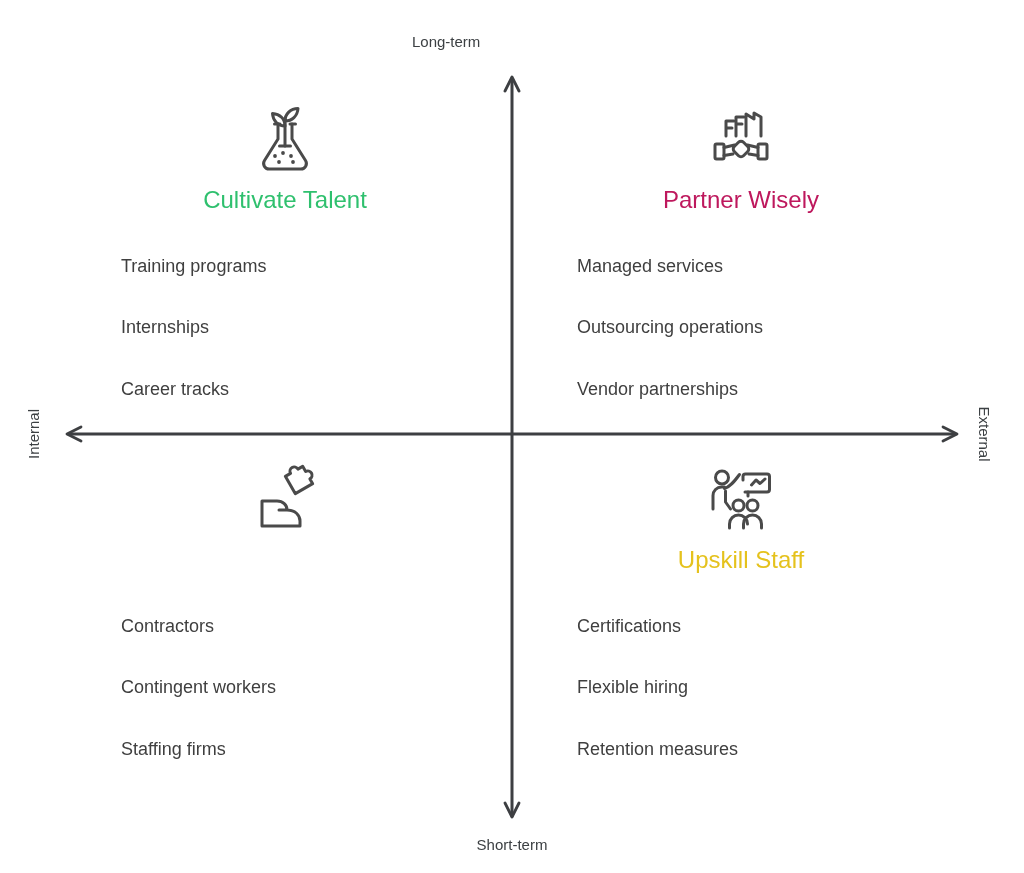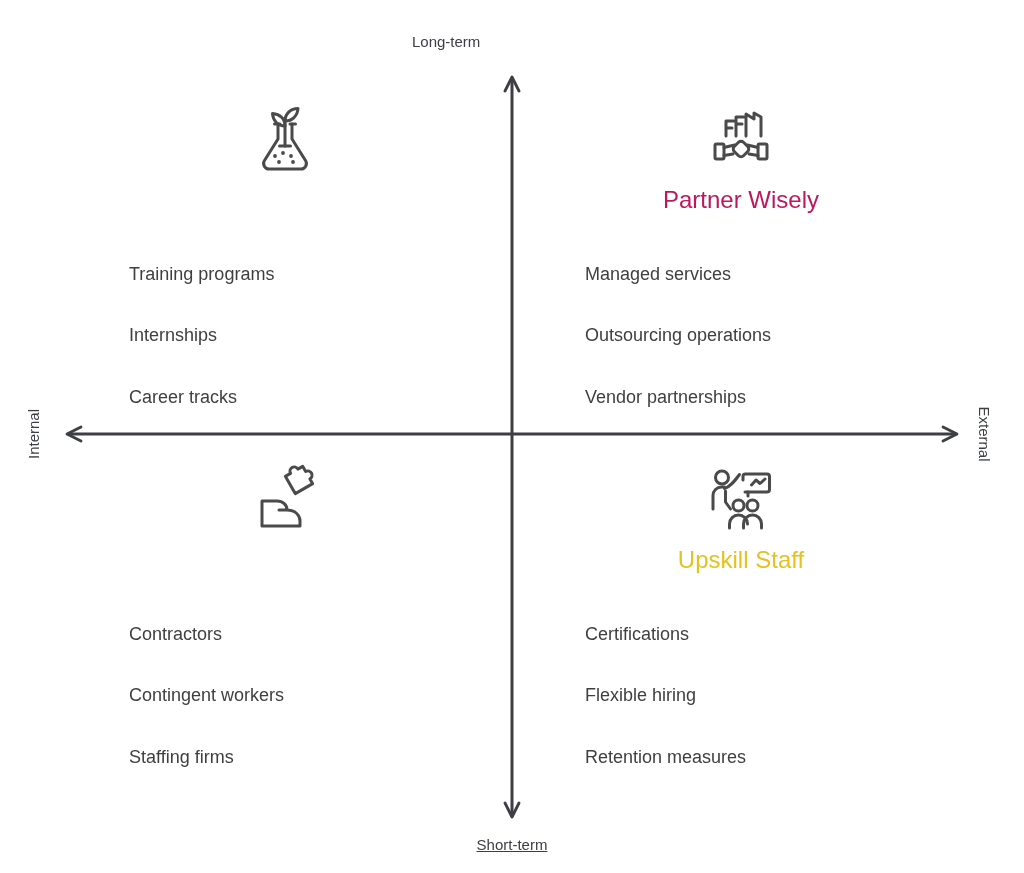--- a/index.html
+++ b/index.html
@@ -12,21 +12,21 @@
 
   
   .axes-svg{position:absolute;left:0;top:0;pointer-events:none;}
   .axes-svg .axis-line{stroke:currentColor;stroke-width:3;stroke-linecap:round;}
   .axes-svg .axis-head{stroke:currentColor;stroke-width:2.8;fill:none;stroke-linecap:round;stroke-linejoin:round;}
 
   .axis-label{
     position:absolute;font-size:15px;color:#3c4043;white-space:nowrap;
   }
   .axis-label.top{left:412px;top:33px;width:200px;text-align:left;}
-  .axis-label.bottom{left:412px;top:836px;width:200px;text-align:center;text-decoration:underline;}
+  .axis-label.bottom{left:412px;top:836px;width:200px;text-align:center;}
   .axis-label.left{left:33px;top:434px;transform:translate(-50%,-50%) rotate(-90deg);}
   .axis-label.right{left:984px;top:434px;transform:translate(-50%,-50%) rotate(90deg);}
 
   
   .quadrant{position:absolute;width:344px;height:300px;}
   .q-tl{left:113px;top:104px;}
   .q-tr{left:569px;top:104px;}
   .q-bl{left:113px;top:464px;}
   .q-br{left:569px;top:464px;}
 
@@ -34,21 +34,21 @@
     position:absolute;top:0;left:50%;transform:translateX(-50%);
     width:72px;height:72px;color:#4a4a4a;
   }
   .icon-wrap svg{display:block;width:72px;height:72px;}
 
   .q-title{
     position:absolute;top:82px;left:0;width:100%;margin:0;
     text-align:center;font-size:24px;font-weight:500;line-height:28px;
   }
 
-  .q-items{position:absolute;left:0;top:0;width:100%;height:100%;margin:16px;padding:0;list-style:none;text-decoration:underline;}
+  .q-items{position:absolute;left:0;top:0;width:100%;height:100%;margin:8px;padding:0;list-style:none;text-decoration:underline;}
   .q-items li{
     position:absolute;left:0;font-size:18px;line-height:21px;color:#3f3f3f;white-space:nowrap;
   }
   .q-items li:nth-child(1){top:144px;}
   .q-items li:nth-child(2){top:205px;}
   .q-items li:nth-child(3){top:267px;}
 </style>
 </head>
 <body>
 
@@ -79,20 +79,21 @@
         <path d="M36 17 C36 10 41.5 4.5 49 4.5 C48.5 12 43 17 36 17 Z"></path>
         <g fill="currentColor" stroke="none">
           <circle cx="26" cy="52" r="1.9"></circle>
           <circle cx="34" cy="49" r="1.9"></circle>
           <circle cx="42" cy="52" r="1.9"></circle>
           <circle cx="30" cy="58" r="1.9"></circle>
           <circle cx="44" cy="58" r="1.9"></circle>
         </g>
       </svg>
     </div>
+    <h2 class="q-title" style="color: rgb(47, 192, 110);">Cultivate Talent</h2>
     <ul class="q-items">
       <li>Training programs</li>
       <li>Internships</li>
       <li>Career tracks</li>
     </ul>
   </section>
 
   <section class="quadrant q-tr">
     <div class="icon-wrap" style="color: rgb(74, 74, 74);">
       <svg viewBox="0 0 72 72" fill="none" stroke="currentColor" stroke-width="3" stroke-linecap="round" stroke-linejoin="round">

